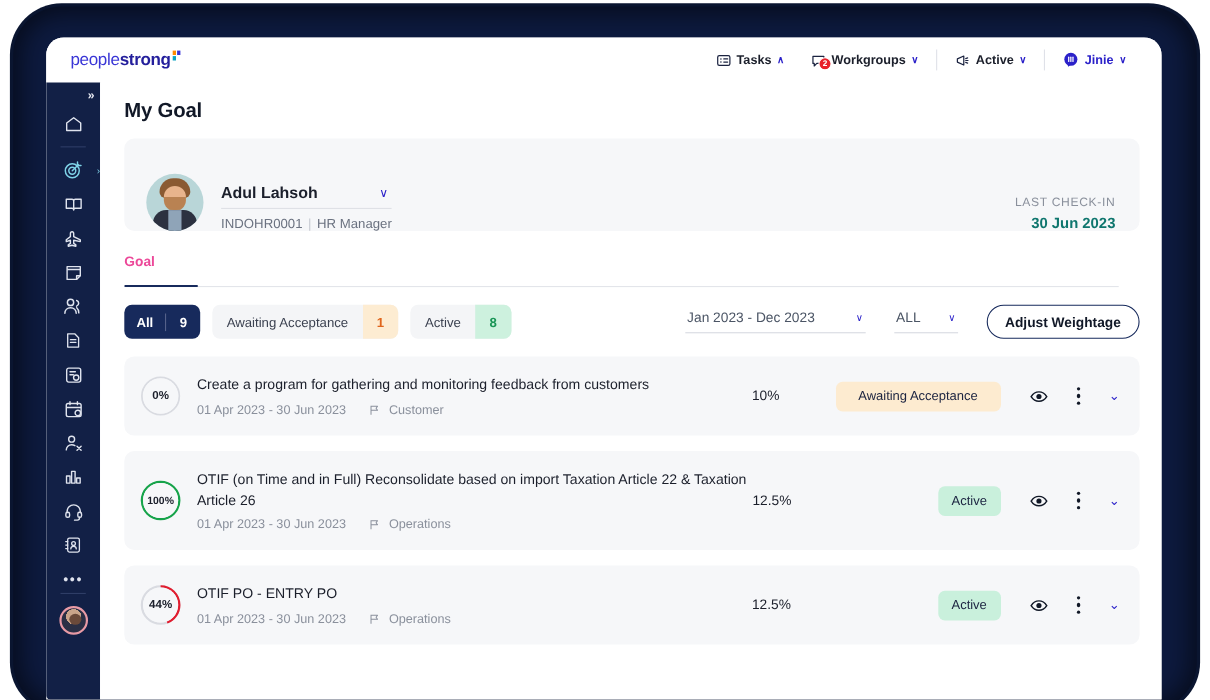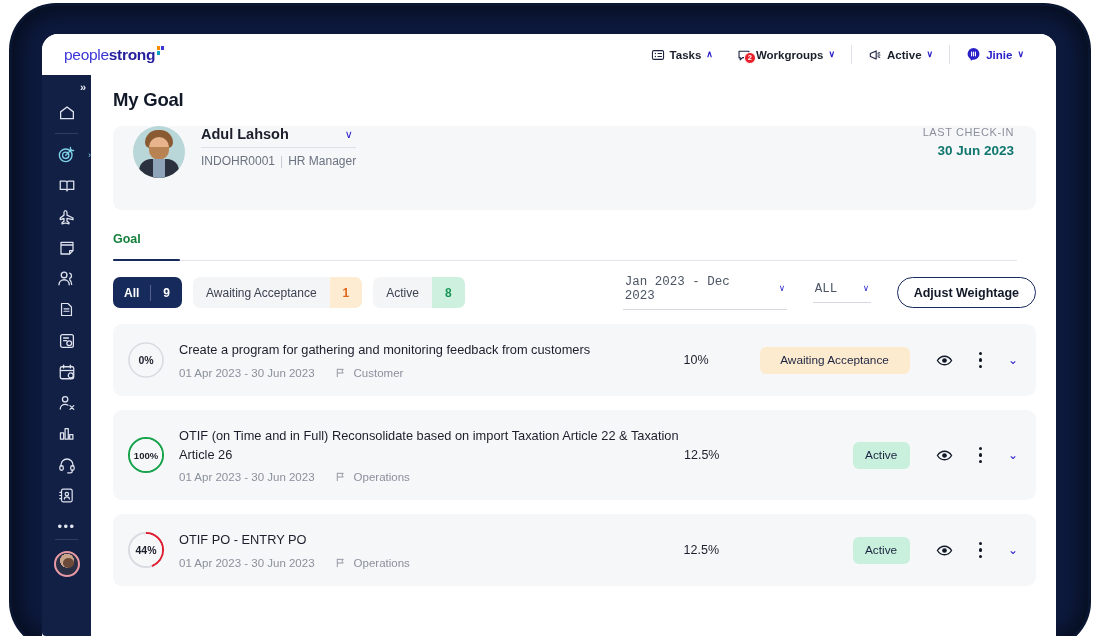--- a/index.html
+++ b/index.html
@@ -141,21 +141,21 @@
   .crumbs a { color:#3a36d6; font-weight:700; text-decoration:none; }
   .crumbs .sep { color:#6b7280; margin: 0 3px; }
   #pagetitle { font-size: 18.5px; font-weight: 700; color:#111827; letter-spacing:-.2px; }
 
   
   #profile {
     margin-top: 15px;
     height: 84px;
     background: #f6f7f9;
     border-radius: 9px;
-    display: flex; align-items: flex-start;
+    display: flex; align-items: flex-end;
     padding: 0 22px 0 20px;
   }
   .avatar-lg {
     width: 52px; height: 52px; border-radius: 50%;
     background: #b9d6d8; overflow: hidden; position: relative; flex: none;
   }
   .avatar-lg .hair { position:absolute; left:12px; top:4px; width:28px; height:18px; background:#8a5a32; border-radius:14px 14px 6px 6px;}
   .avatar-lg .face { position:absolute; left:16px; top:11px; width:20px; height:22px; background:#e8b48c; border-radius:10px 10px 9px 9px;}
   .avatar-lg .beard{ position:absolute; left:16px; top:21px; width:20px; height:13px; background:#a9713f; border-radius:0 0 10px 10px; opacity:.75;}
   .avatar-lg .body { position:absolute; left:6px; top:33px; width:40px; height:22px; background:#2c3140; border-radius:12px 12px 0 0;}
@@ -165,21 +165,21 @@
   .prof-name { font-size: 14.5px; font-weight: 700; color:#1b1f2b; }
   .prof-name-row .chev { font-size: 11px; }
   .prof-meta { margin-top: 6px; font-size: 12px; color:#6b7280; }
   .prof-meta .pipe { color:#c7cad2; margin: 0 5px; }
   .checkin { margin-left: auto; text-align: right; }
   .checkin .lbl { font-size: 11px; color:#8a909c; letter-spacing:.6px; }
   .checkin .val { font-size: 13.5px; font-weight: 700; color:#0f766e; margin-top: 5px; }
 
   
   #tabs { margin-top: 19px; position: relative; height: 32px; }
-  .tab { font-size: 12.5px; font-weight:700; color:#15803d; display:inline-block; padding-bottom: 9px; }
+  .tab { font-size: 12.5px; font-weight:700; color:#ec4899; display:inline-block; padding-bottom: 9px; }
   #tabs .underline-full { position:absolute; left:0; bottom:0; width: 904px; height:1px; background:#e3e5ea; }
   #tabs .underline-act { position:absolute; left:0; bottom:0; width: 67px; height:2.5px; background:#172a5c; border-radius:2px; }
 
   
   #filters { margin-top: 15px; display: flex; align-items: center; height: 33px; }
   .chip {
     height: 31px; border-radius: 7px; display:flex; align-items:center;
     font-size: 12px; padding: 0 13px; margin-right: 11px;
   }
   .chip.all { background:#172a5c; color:#fff; font-weight:700; padding: 0; }
@@ -188,21 +188,21 @@
   .chip.all .n { padding: 0 12px; }
   .chip.plain { background:#f4f5f7; color:#3c4251; padding: 0; }
   .chip.plain .l { padding: 0 13px; }
   .chip.plain .n { padding: 0 13px; align-self:stretch; display:flex;align-items:center; border-radius:0 7px 7px 0; font-weight:700;}
   .chip.plain .n.warn { background:#fdecd2; color:#e0651c; }
   .chip.plain .n.ok { background:#cdf1de; color:#1a9556; }
 
   .sel {
     margin-left: auto; display:flex; align-items:center; gap: 14px;
     font-size: 12.5px; color:#4b5565;
-    border-bottom:1px solid #d7dae1; padding: 0 2px 6px 2px; font-family: Liberation Mono, monospace;
+    border-bottom:1px solid #d7dae1; padding: 0 2px 6px 2px;
   }
   .sel.daterange { width: 164px; justify-content: space-between; }
   .sel.allsel { width: 58px; justify-content: space-between; margin-left: 26px; }
   #adjust {
     margin-left: 26px;
     border: 1.5px solid #172a5c; color:#111827;
     font-size: 12.5px; font-weight:700;
     height: 31px; border-radius: 17px;
     padding: 0 16px; background:#fff;
     display:flex;align-items:center;

